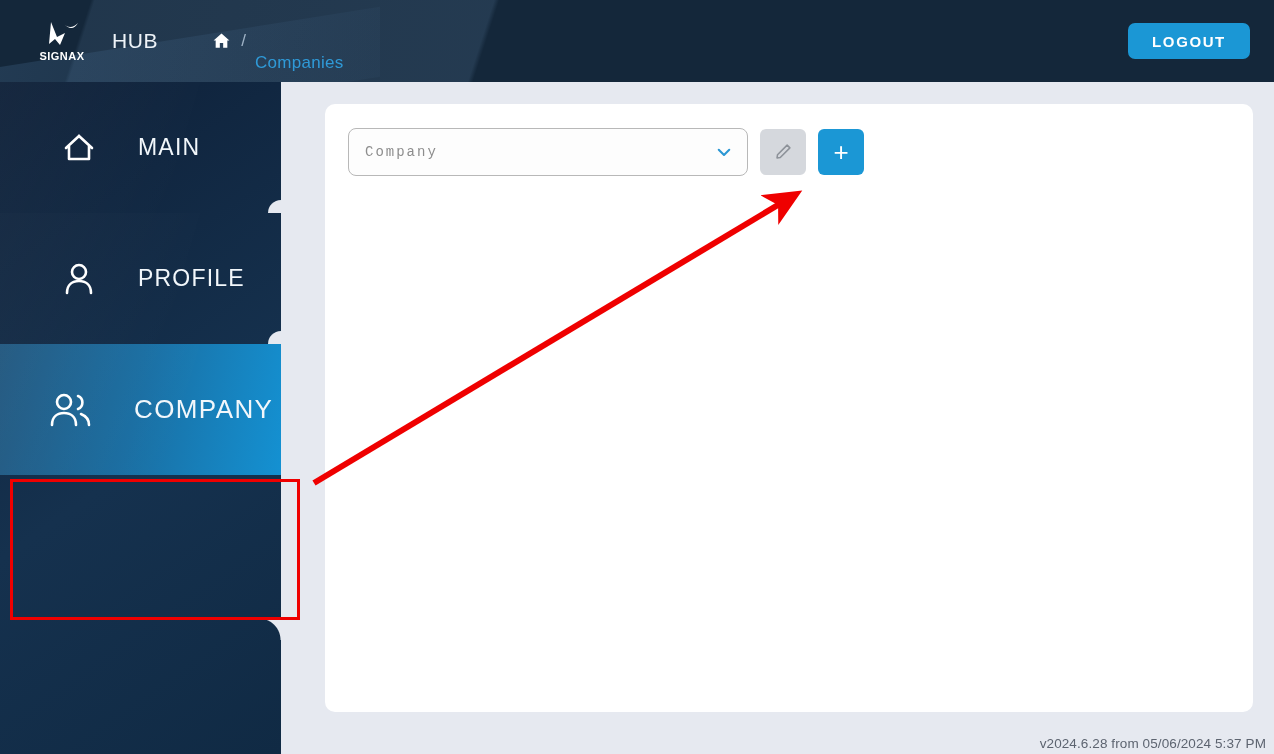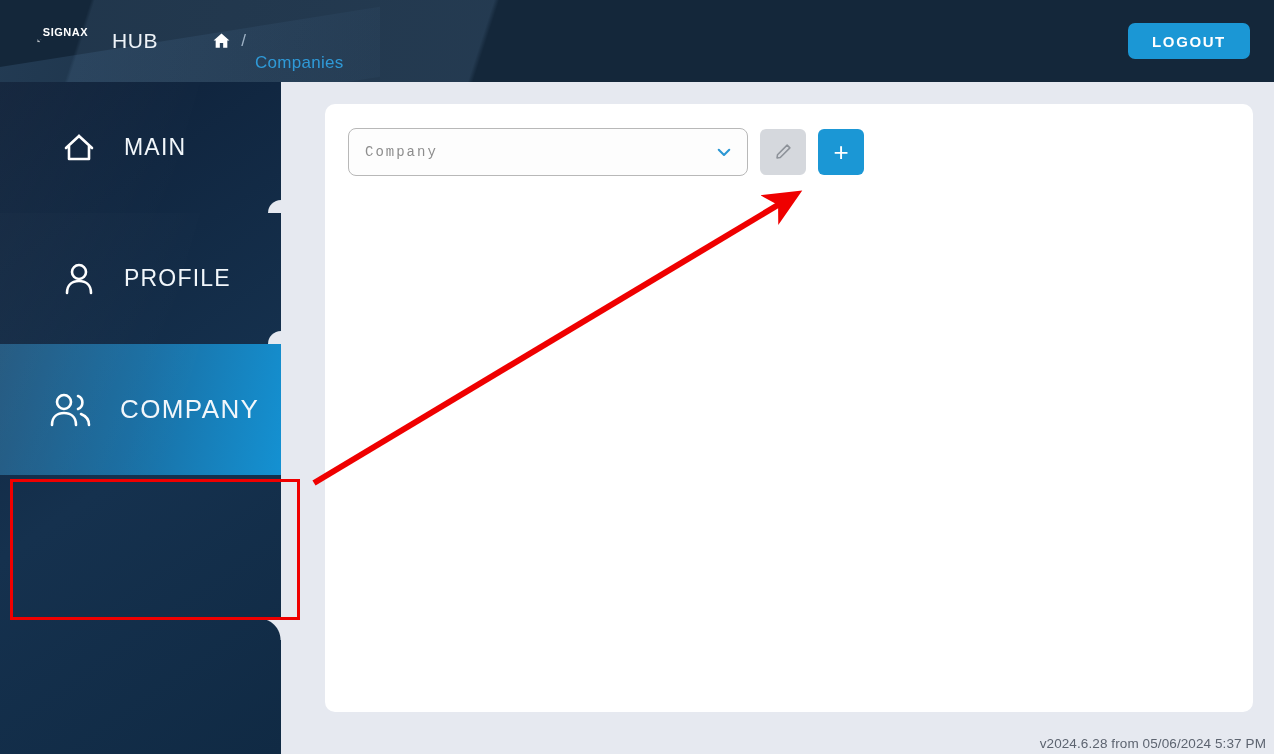--- a/index.html
+++ b/index.html
@@ -28,21 +28,21 @@
     position:absolute; left:-40px; top:40px; width:420px; height:70px;
     background:linear-gradient(100deg, rgba(90,135,180,0.22), rgba(90,135,180,0.05));
     transform:skewY(-9deg);
     pointer-events:none;
   }
   .header-inner {
     position:relative; z-index:3;
     display:flex; align-items:center; height:82px;
     padding:0 24px 0 36px;
   }
-  .logo-wrap { display:flex; flex-direction:row; align-items:flex-start; width:52px; }
+  .logo-wrap { display:flex; flex-direction:column; align-items:center; width:52px; }
   .logo-mark { width:46px; height:30px; display:block; }
   .logo-text {
     font-size:11px; font-weight:bold; color:#ffffff;
     letter-spacing:0.5px; line-height:11px; margin-top:1px;
     font-family:"Liberation Sans", sans-serif;
   }
   .hub-text {
     margin-left:24px; color:#eef3f8; font-size:21px;
     letter-spacing:0.6px; font-weight:400;
   }
@@ -60,21 +60,21 @@
 
   
   .sidebar {
     position:absolute; left:0; top:82px; width:281px; height:672px;
     background:linear-gradient(145deg, #0e2038 0%, #15314e 55%, #102a44 100%);
     overflow:hidden;
   }
   .nav-item {
     position:relative;
     height:131px; display:flex; align-items:center;
-    padding-left:60px; gap:26px;
+    padding-left:60px; gap:40px;
     color:#f2f7fb; cursor:pointer;
     overflow:hidden;
   }
   .nav-item .sheen {
     position:absolute; left:-60px; top:-30px; width:240px; height:200px;
     background:linear-gradient(100deg, rgba(255,255,255,0.045), rgba(255,255,255,0));
     transform:skewX(-16deg); pointer-events:none;
   }
   .nav-label {
     font-size:23px; letter-spacing:1.2px; font-weight:400;

